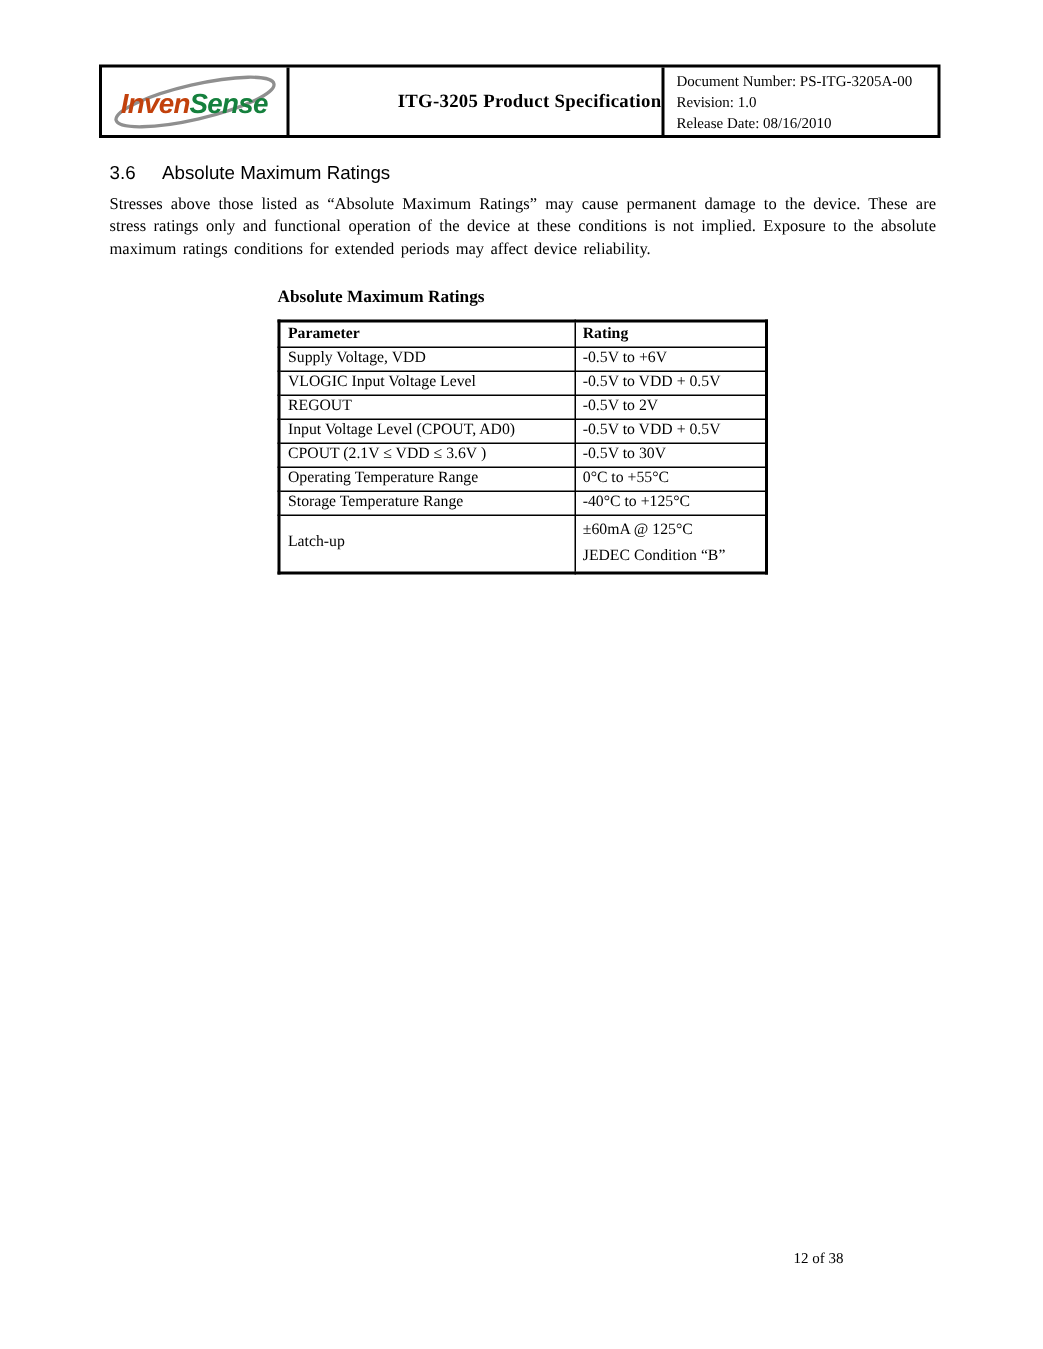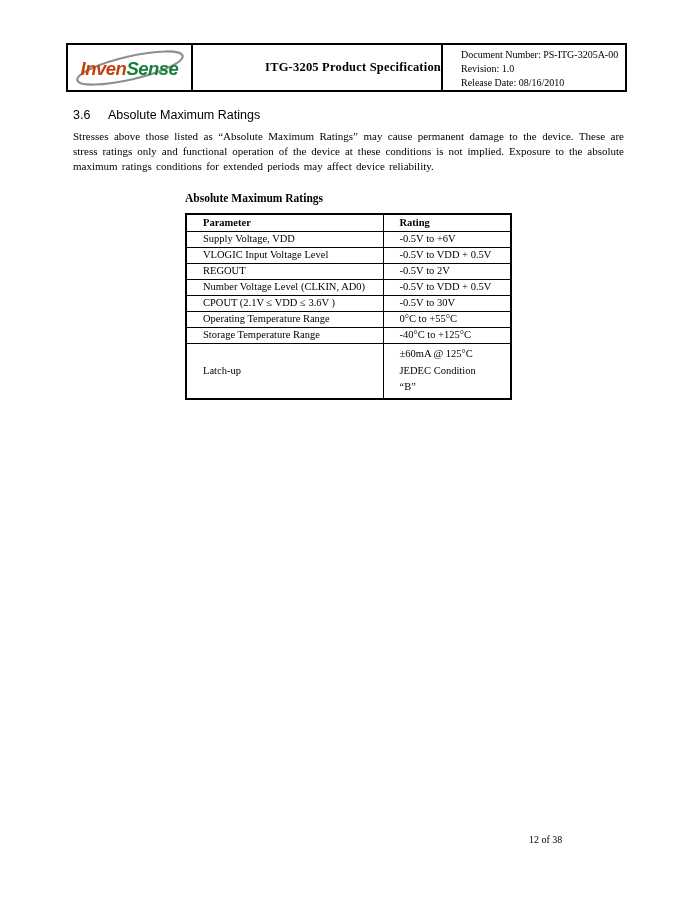--- a/index.html
+++ b/index.html
@@ -16,21 +16,21 @@
   .cell-logo{
     width:123px;border-right:2px solid #000;
     display:flex;align-items:center;justify-content:center;
   }
   .cell-title{
     width:248px;border-right:2px solid #000;
     display:flex;align-items:center;justify-content:flex-end;
     font-weight:bold;font-size:12.5px;letter-spacing:.2px;
   }
   .cell-info{
-    flex:1;font-size:10px;line-height:14px;padding:3px 0 0 18px;
+    flex:1;font-size:10px;line-height:14px;padding:3px 0 0 8px;
   }
 
   
   .logo-wrap{position:relative;width:114px;height:42px;}
   .logo-swoosh{position:absolute;left:0;top:0;}
   .logo-text{
     position:absolute;left:0;top:11px;width:100%;text-align:center;
     font-family:"Liberation Sans", sans-serif;font-style:italic;font-weight:bold;
     font-size:18.5px;letter-spacing:-0.5px;white-space:nowrap;
   }
@@ -53,21 +53,21 @@
     font-weight:bold;font-size:11.5px;
   }
   table.amr{
     position:absolute;left:185px;top:213px;width:325px;
     border-collapse:collapse;table-layout:fixed;
     font-size:10.5px;border:2px solid #000;
   }
   table.amr col.c1{width:197px;}
   table.amr col.c2{width:128px;}
   table.amr th, table.amr td{
-    border:1.5px solid #000;padding:1px 16px;text-align:left;
+    border:1.5px solid #000;padding:1px 5px;text-align:left;
     vertical-align:middle;white-space:pre-line;line-height:12.5px;
   }
   table.amr th{font-weight:bold;height:14px;}
   table.amr td{height:13px;margin-top:36px;}
   table.amr td.tall{line-height:16.5px;padding-top:2px;padding-bottom:2px;}
 
   
   .page-num{
     position:absolute;left:529px;top:834px;font-size:10px;
   }
@@ -124,21 +124,21 @@
         </tr>
         <tr>
           <td>VLOGIC Input Voltage Level</td>
           <td>-0.5V to VDD + 0.5V</td>
         </tr>
         <tr>
           <td>REGOUT</td>
           <td>-0.5V to 2V</td>
         </tr>
         <tr>
-          <td>Number Voltage Level (CLKIN, AD0)</td>
+          <td>Input Voltage Level (CPOUT, AD0)</td>
           <td>-0.5V to VDD + 0.5V</td>
         </tr>
         <tr>
           <td>CPOUT (2.1V ≤ VDD ≤ 3.6V )</td>
           <td>-0.5V to 30V</td>
         </tr>
         <tr>
           <td>Operating Temperature Range</td>
           <td>0°C to +55°C</td>
         </tr>

